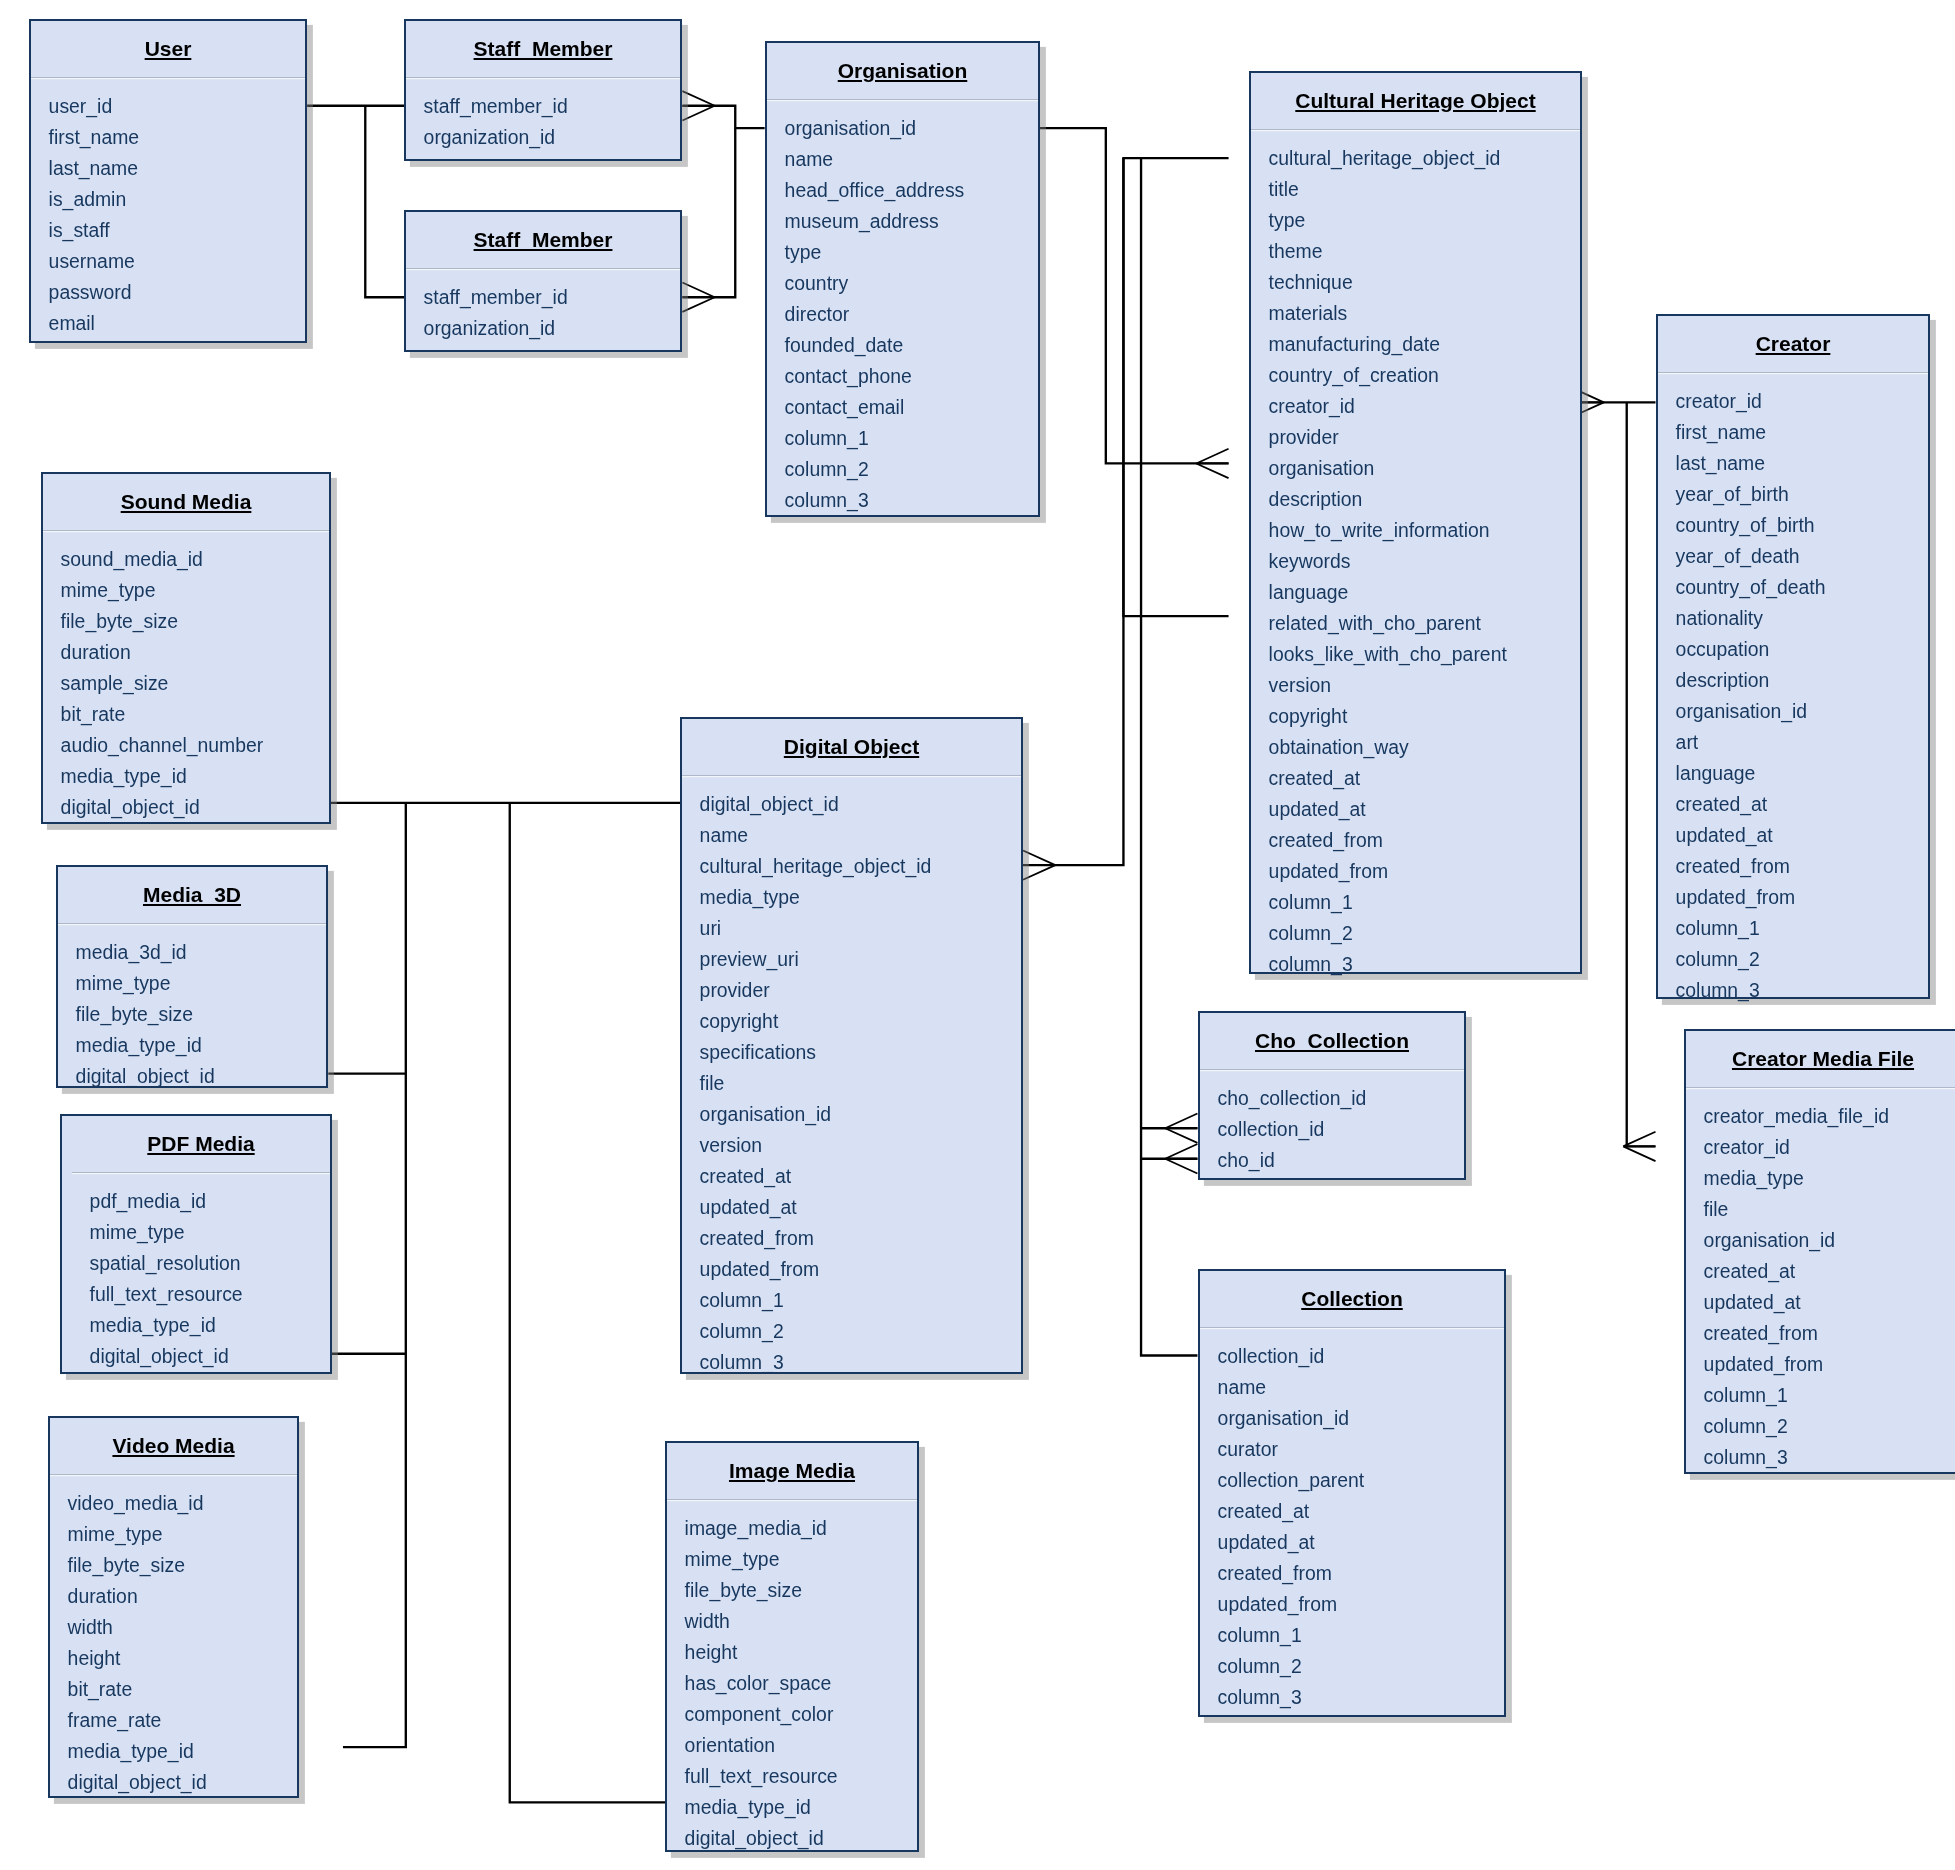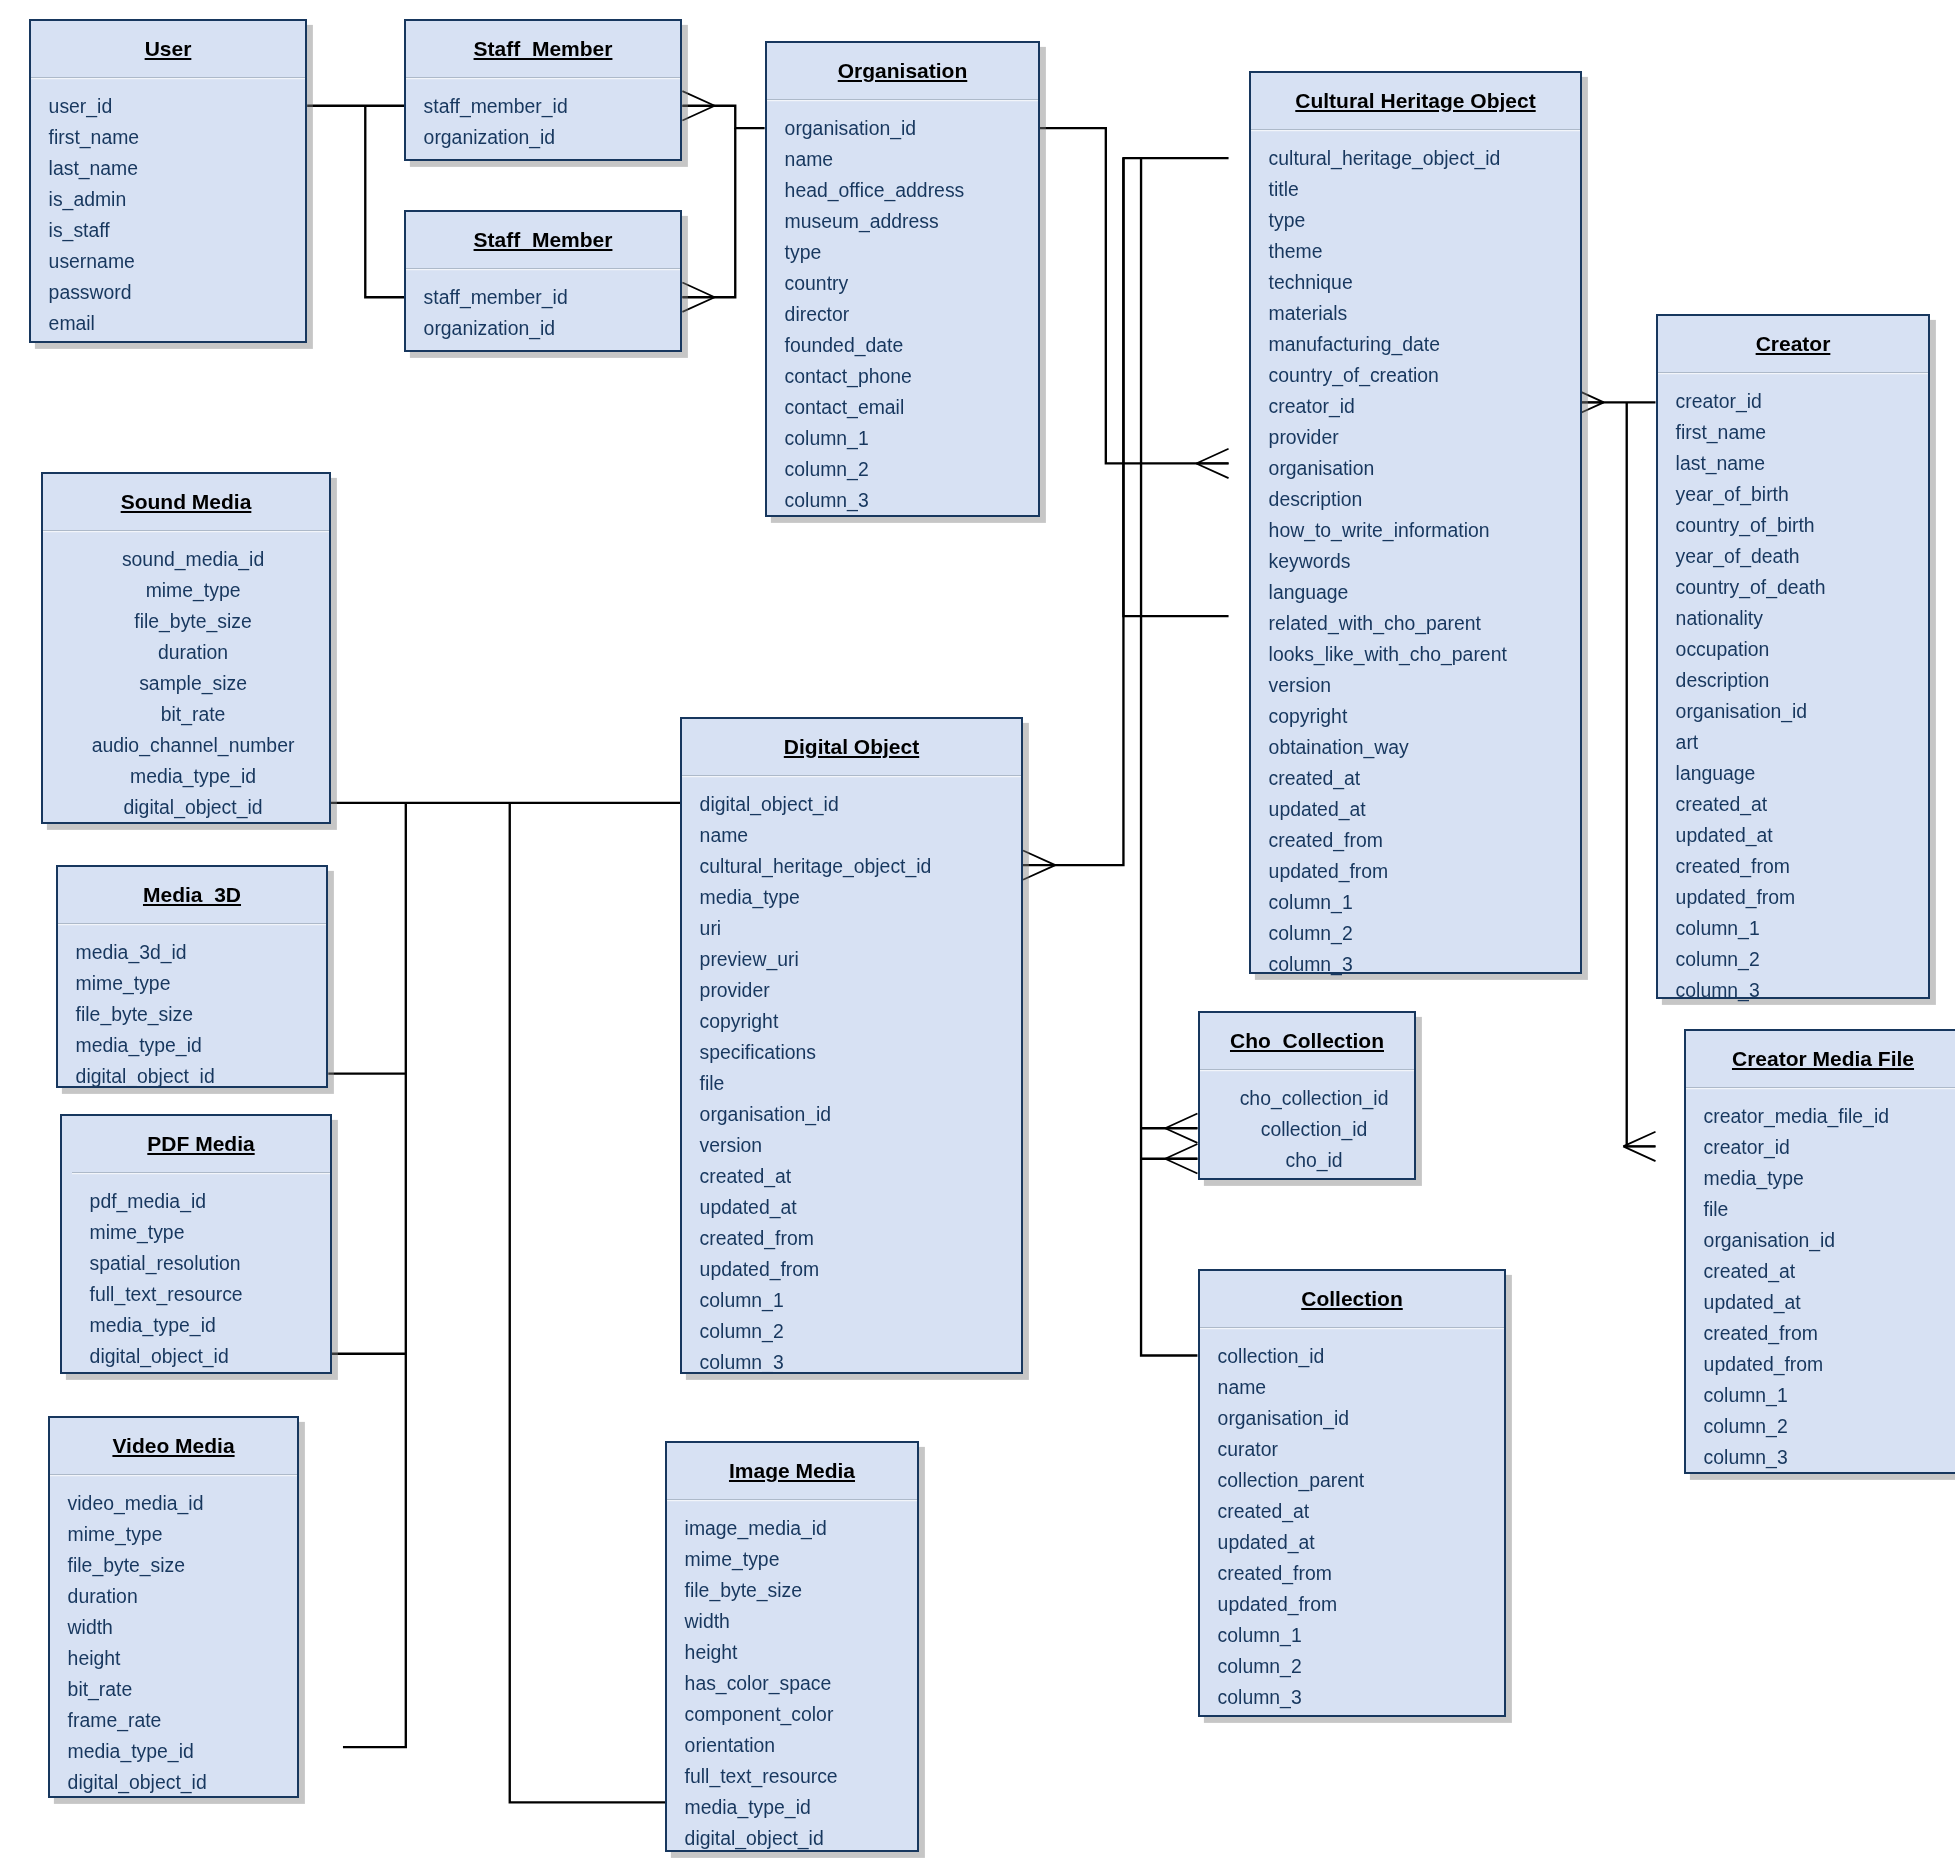--- a/index.html
+++ b/index.html
@@ -192,21 +192,21 @@
         <li>created_at</li>
         <li>updated_at</li>
         <li>created_from</li>
         <li>updated_from</li>
         <li>column_1</li>
         <li>column_2</li>
         <li>column_3</li>
       </ul>
   </div>
 
-  <div class="entity" style="left:41px;top:472px;width:290px;height:352px;text-align:center;">
+  <div class="entity" style="left:41px;top:472px;width:290px;height:352px;">
     <div class="entity-title">Sound Media</div>
     <ul class="fields">
         <li>sound_media_id</li>
         <li>mime_type</li>
         <li>file_byte_size</li>
         <li>duration</li>
         <li>sample_size</li>
         <li>bit_rate</li>
         <li>audio_channel_number</li>
         <li>media_type_id</li>
@@ -288,21 +288,21 @@
         <li>height</li>
         <li>has_color_space</li>
         <li>component_color</li>
         <li>orientation</li>
         <li>full_text_resource</li>
         <li>media_type_id</li>
         <li>digital_object_id</li>
       </ul>
   </div>
 
-  <div class="entity" style="left:1198px;top:1011px;width:218px;height:169px;text-align:center;">
+  <div class="entity" style="left:1198px;top:1011px;width:268px;height:169px;">
     <div class="entity-title">Cho_Collection</div>
     <ul class="fields">
         <li>cho_collection_id</li>
         <li>collection_id</li>
         <li>cho_id</li>
       </ul>
   </div>
 
   <div class="entity" style="left:1198px;top:1269px;width:308px;height:448px;">
     <div class="entity-title">Collection</div>

